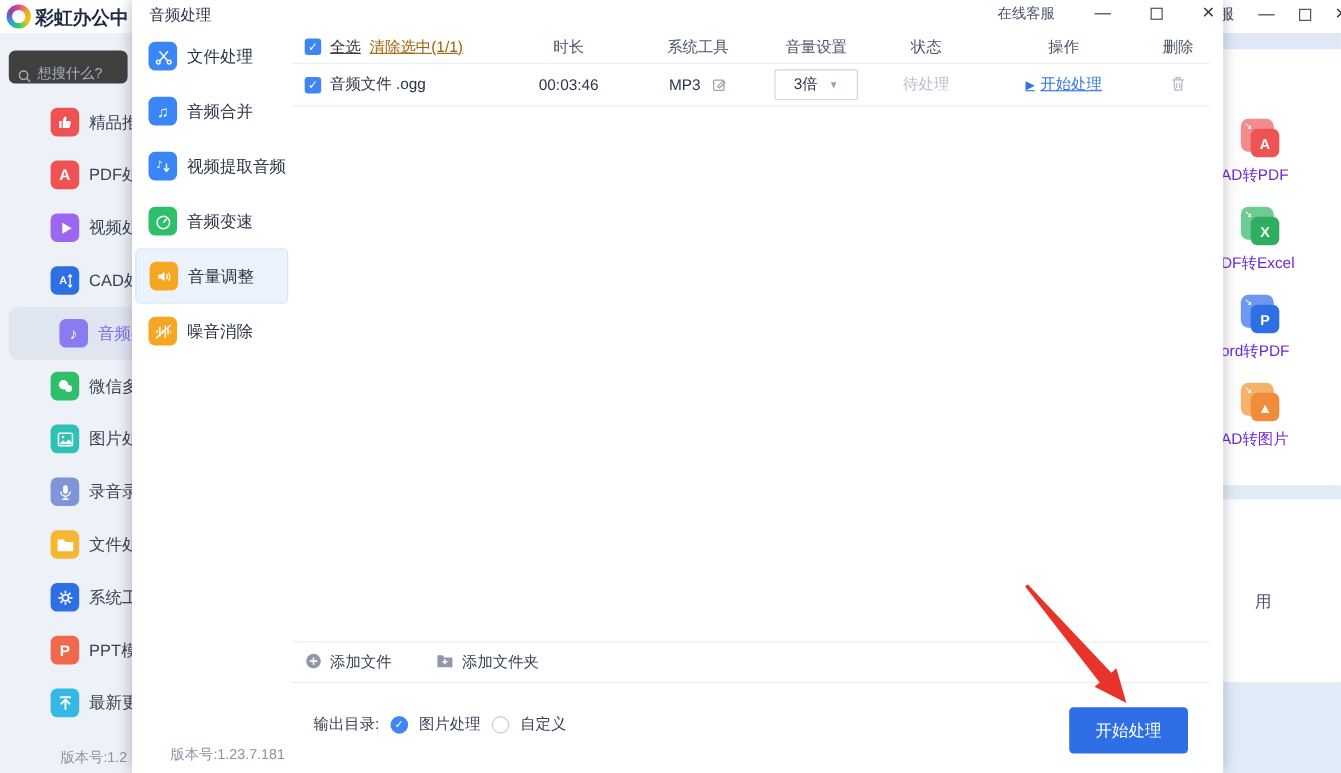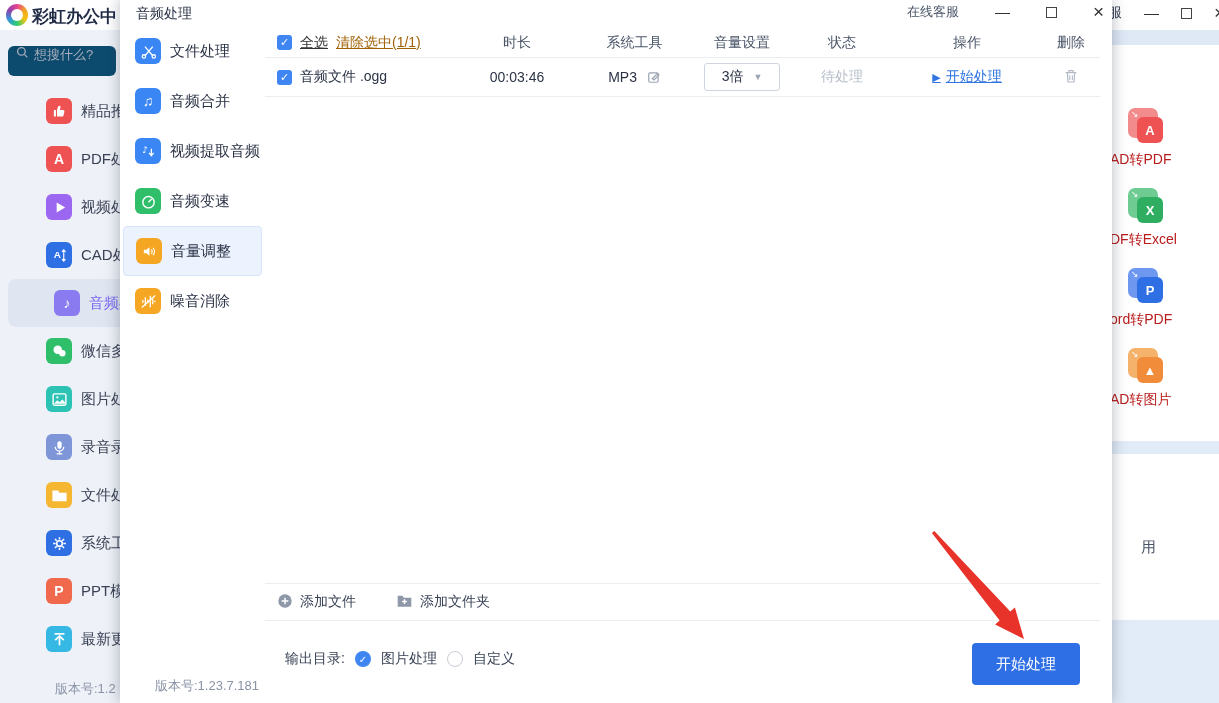--- a/index.html
+++ b/index.html
@@ -12,37 +12,37 @@
   .logo { position:absolute; left:6px; top:4px; width:22px; height:22px; border-radius:50%;
     background:conic-gradient(#e84393,#f5a623,#f1c40f,#2ecc71,#3498db,#8e44ad,#e84393); }
   .logo::after { content:""; position:absolute; left:5px; top:5px; width:12px; height:12px;
     border-radius:50%; background:#fff; }
   .app-title { position:absolute; left:32px; top:5px; font-size:17px; font-weight:bold; color:#1f2a44; white-space:nowrap; }
   .main-controls { position:absolute; right:-6px; top:4px; display:flex; align-items:center; gap:22px; color:#333; }
   .blue-band { position:absolute; left:1106px; right:0; top:30px; height:15px; background:#dfe9f6; }
 
   .sidebar { position:absolute; left:0; top:30px; width:125px; bottom:0; background:#eef1f7; }
   .searchbox { position:absolute; left:8px; top:16px; width:108px; height:30px; border-radius:6px;
-    background:#0c4a6e; display:flex; align-items:flex-start; padding-left:8px; gap:5px; color:#a7aebc; font-size:13px; white-space:nowrap; overflow:hidden; }
+    background:#404040; display:flex; align-items:flex-end; padding-left:8px; gap:5px; color:#a7aebc; font-size:13px; white-space:nowrap; overflow:hidden; }
   .nav { position:absolute; left:0; top:57px; width:200px; }
   .nav-item { height:48px; display:flex; align-items:center; padding-left:46px; gap:9px; font-size:15px; color:#3a4356; white-space:nowrap; cursor:pointer; }
   .nav-item.sel { background:#dfe6f1; border-radius:8px; margin:0 0 0 8px; color:#7e6bf0; }
   .icon-box { width:26px; height:26px; border-radius:6px; flex:0 0 auto; display:flex; align-items:center; justify-content:center;
     color:#fff; font-size:14px; font-weight:bold; line-height:1; }
   .icon-box svg { width:17px; height:17px; }
   .main-version { position:absolute; left:55px; top:650px; font-size:13px; color:#8a93a6; white-space:nowrap; }
 
   .right-panel { position:absolute; left:1106px; right:0; top:45px; bottom:0; background:#fff; }
   .rp-band1 { position:absolute; left:0; right:0; top:396px; height:13px; background:#e2ecf8; }
   .rp-band2 { position:absolute; left:0; right:0; top:575px; bottom:0; background:#e2ecf8; }
   .rp-item { position:absolute; left:14px; width:100px; }
   .tile-back { position:absolute; left:8px; top:0; width:30px; height:30px; border-radius:7px; color:#fff; font-size:9px; padding:1px 0 0 3px; }
   .tile-front { position:absolute; left:17px; top:9px; width:26px; height:26px; border-radius:6px; color:#fff;
     display:flex; align-items:center; justify-content:center; font-size:13px; font-weight:bold; }
-  .rp-label { position:absolute; left:-10px; top:43px; width:110px; font-size:14px; color:#b91c1c; white-space:nowrap; }
+  .rp-label { position:absolute; left:-10px; top:43px; width:110px; font-size:14px; color:#6d28d9; white-space:nowrap; }
   .rp-use { position:absolute; left:35px; top:493px; font-size:15px; color:#4a5468; }
 
   
   #dialog { position:absolute; left:120px; top:0; width:992px; height:703px; background:#fff;
     box-shadow:0 0 14px rgba(40,50,70,.35); }
   .dlg-title { position:absolute; left:16px; top:5px; font-size:14px; color:#2b3346; }
   .dlg-right { position:absolute; right:8px; top:3px; display:flex; align-items:center; gap:36px; }
   .svc { font-size:13px; color:#4a5568; cursor:pointer; }
   .wc-min { font-size:15px; color:#333; cursor:pointer; line-height:18px; }
   .wc-box { width:11px; height:11px; border:1.5px solid #444; cursor:pointer; }

